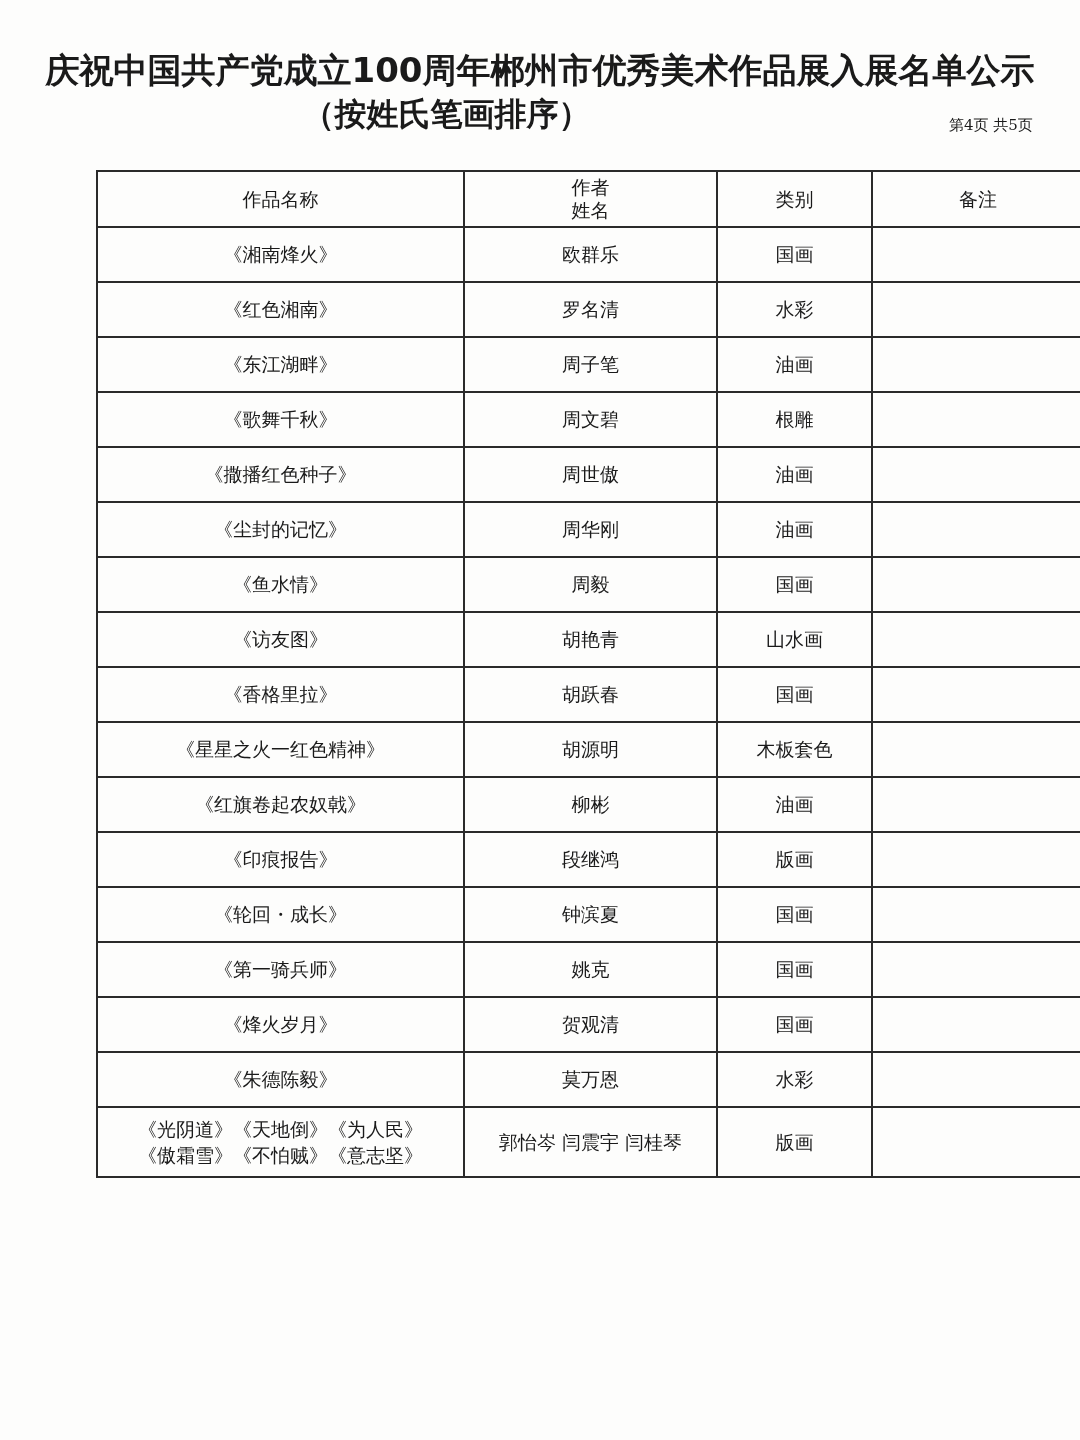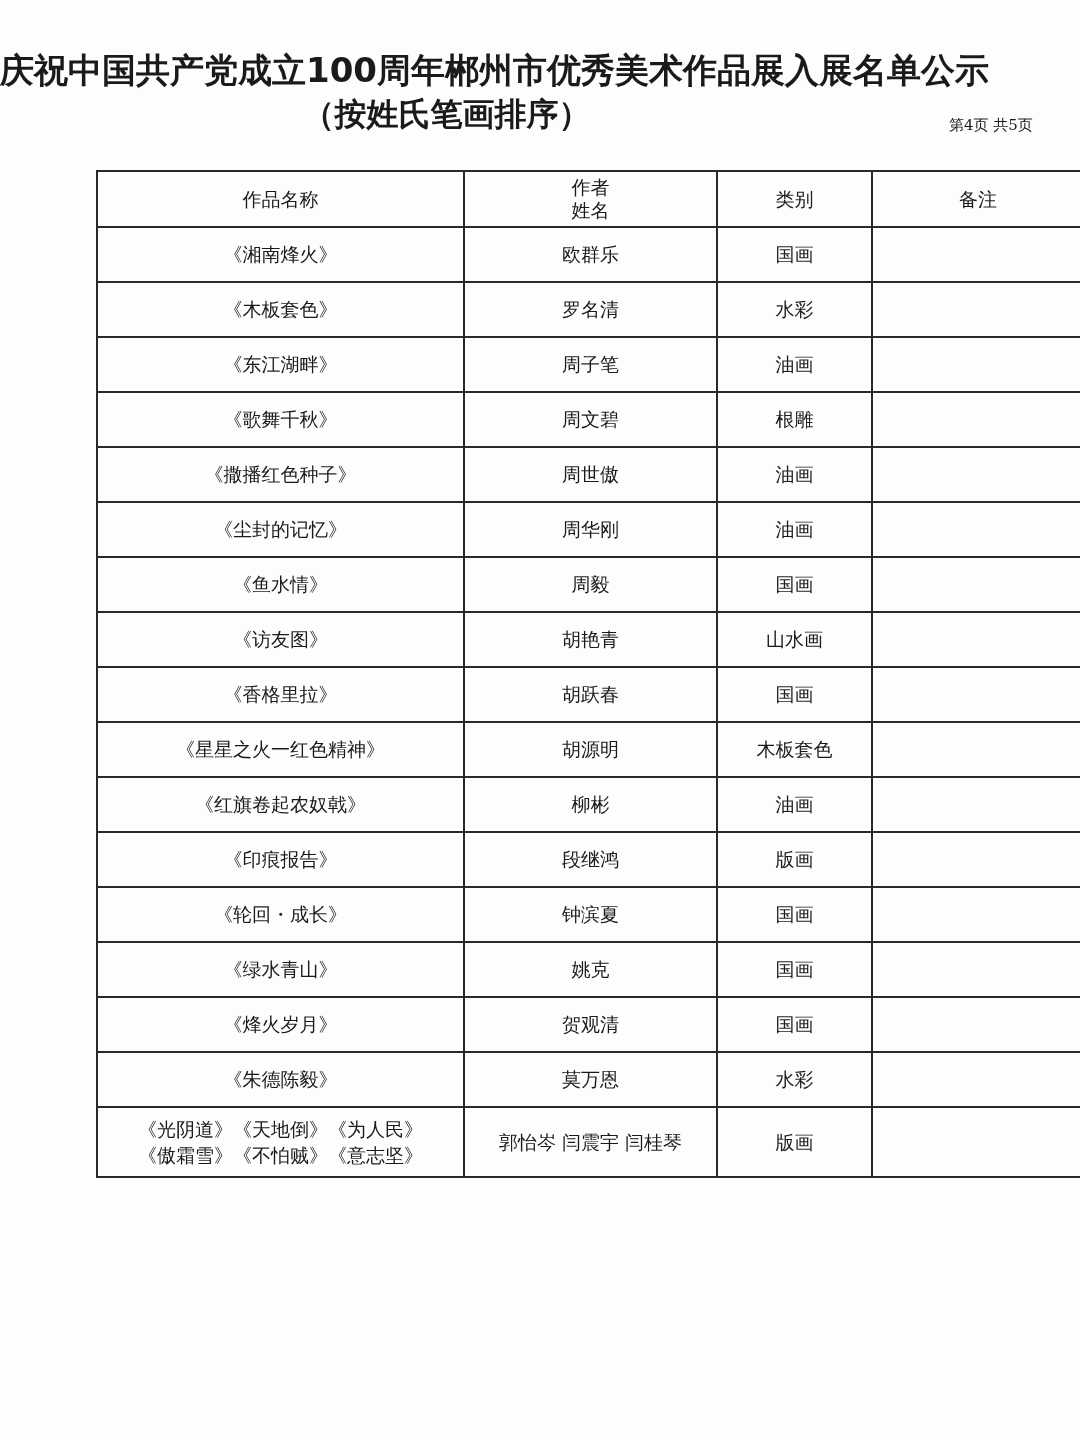--- a/index.html
+++ b/index.html
@@ -6,21 +6,21 @@
   body {
     width: 1080px; height: 1440px;
     background: #fdfdfc;
     font-family: "DejaVu Serif", "Liberation Serif", serif;
     color: #1a1a1a;
     position: relative;
     overflow: hidden;
   }
   .title {
     position: absolute; left: 0; width: 1080px; top: 48px;
-    font-size: 34px; font-weight: bold; letter-spacing: 0px;
+    text-align: center; font-size: 34px; font-weight: bold; letter-spacing: 0px;
     line-height: 44px;
     font-family: "DejaVu Sans", "Liberation Sans", sans-serif;
   }
   .subtitle {
     position: absolute; left: 0; width: 893px; top: 92px;
     text-align: center; font-size: 32px; font-weight: bold; line-height: 44px;
     font-family: "DejaVu Sans", "Liberation Sans", sans-serif;
   }
   .page-info {
     position: absolute; left: 905px; top: 116px; font-size: 15px;
@@ -75,21 +75,21 @@
     </tr>
   </thead>
   <tbody id="rows">
       <tr>
         <td>《湘南烽火》</td>
         <td>欧群乐</td>
         <td>国画</td>
         <td></td>
       </tr>
       <tr>
-        <td>《木板套色》</td>
+        <td>《红色湘南》</td>
         <td>罗名清</td>
         <td>水彩</td>
         <td></td>
       </tr>
       <tr>
         <td>《东江湖畔》</td>
         <td>周子笔</td>
         <td>油画</td>
         <td></td>
       </tr>
@@ -147,21 +147,21 @@
         <td>版画</td>
         <td></td>
       </tr>
       <tr>
         <td>《轮回・成长》</td>
         <td>钟滨夏</td>
         <td>国画</td>
         <td></td>
       </tr>
       <tr>
-        <td>《绿水青山》</td>
+        <td>《第一骑兵师》</td>
         <td>姚克</td>
         <td>国画</td>
         <td></td>
       </tr>
       <tr>
         <td>《烽火岁月》</td>
         <td>贺观清</td>
         <td>国画</td>
         <td></td>
       </tr>

